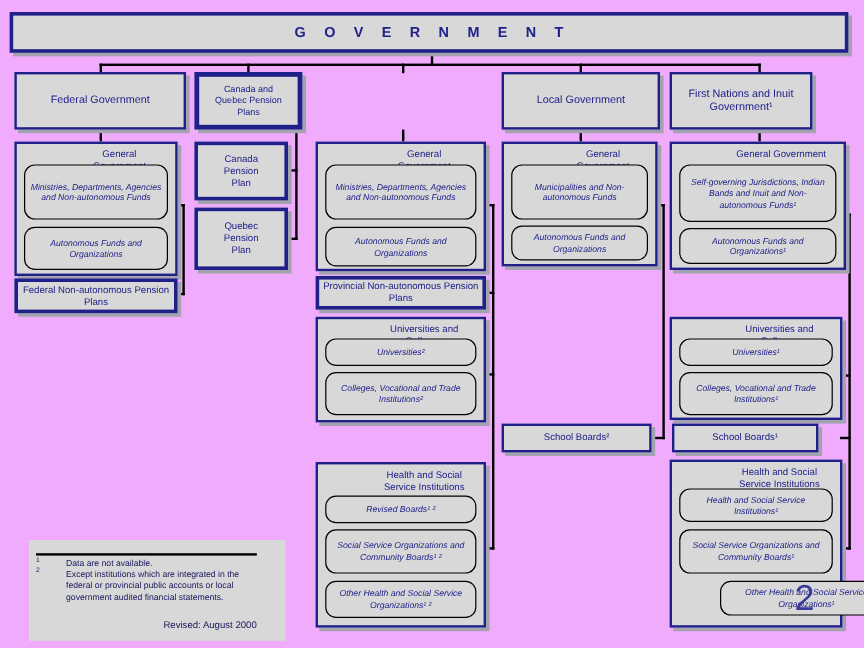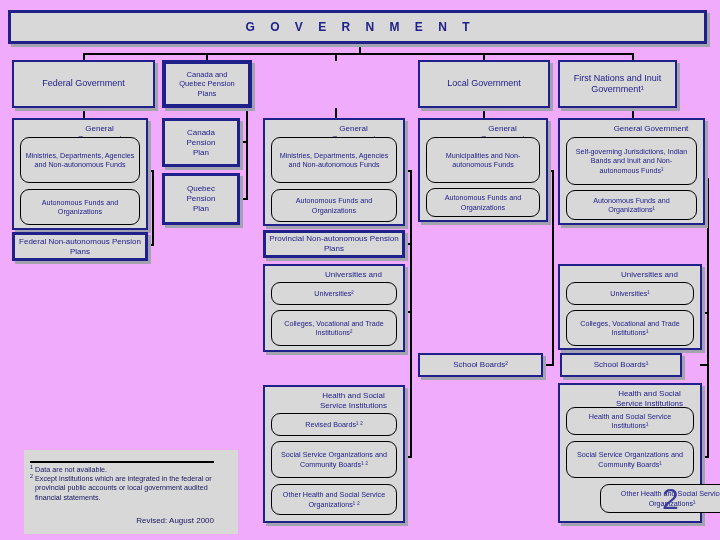--- a/index.html
+++ b/index.html
@@ -16,29 +16,29 @@
   .thick { border-width:3px; }
   .vthick { border-width:4px; }
   .gov { font-weight:bold; font-size:12px; letter-spacing:6px; padding-left:6px; }
   .hdr { font-size:9px; padding:0 6px; }
   .hdr-sm { font-size:7.5px; padding:0 12px; }
   .cont { display:block; }
   .ctitle { font-size:8px; text-align:center; padding:4px 14px 0 14px; line-height:1.2;margin-left:39px; }
   .rbox {
     position:absolute; background:#d8d8d8; border:1.6px solid #000000; border-radius:9px;
     color:#20208a; font-size:7.2px; line-height:1.3; display:flex; align-items:center;
-    justify-content:center; text-align:center; padding:1px 4px;
+    justify-content:center; text-align:center; padding:1px 4px;font-style:italic;
   }
   .pension { font-size:8px; }
   .cpp { font-size:8px; padding:0 18px; }
   .school { font-size:8px; }
   .line { position:absolute; background:#000000; }
   .fnpanel { position:absolute; background:#d8d8d8; }
   .fnsep { position:absolute; background:#000000; }
-  .fn { position:absolute; display:flex; color:#16165e; font-size:7.2px; line-height:1.3; }
+  .fn { position:absolute; display:flex; color:#16165e; font-size:7.2px; line-height:1.3;gap:20px; }
   .fnm { font-size:5.5px; transform:translateY(-1px); margin-right:2px; }
   .revised { position:absolute; color:#16165e; font-size:8px; text-align:right; }
   .pagenum { position:absolute; color:#3a3a9a; font-size:30px; font-weight:normal; }
 </style>
 </head>
 <body>
 
 <div class="canvas">
 
   <div class="line" style="left:359px;top:44px;width:2px;height:10px"></div>

